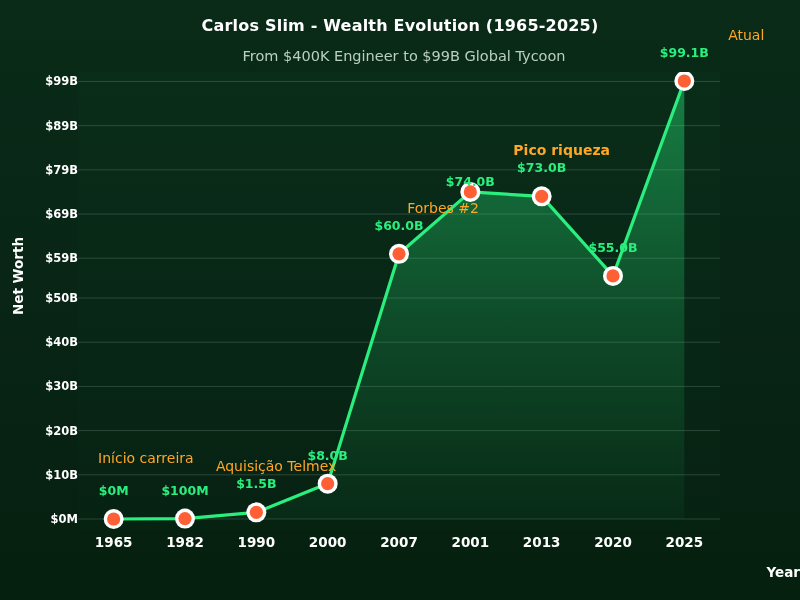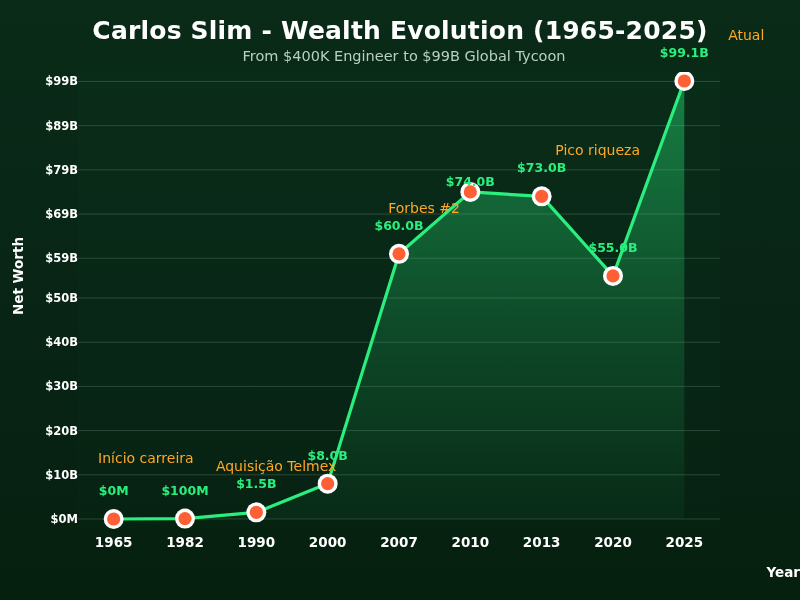--- a/index.html
+++ b/index.html
@@ -15,21 +15,21 @@
     font-family: "DejaVu Sans", "Liberation Sans", sans-serif;
     overflow: hidden;
   }
   
   #chart-title {
     position: absolute;
     left: 0; top: 16px;
     width: 800px;
     text-align: center;
     color: #ffffff;
-    font-size: 25px;
+    font-size: 16px;
     font-weight: bold;
     letter-spacing: 0.2px;
   }
   #chart-subtitle {
     position: absolute;
     left: 4px; top: 48px;
     width: 800px;
     text-align: center;
     color: #b9cfc2;
     font-size: 14.5px;
@@ -192,35 +192,35 @@
       <div class="ytick" style="top: 169.838px;">$79B</div>
       <div class="ytick" style="top: 125.64px;">$89B</div>
       <div class="ytick" style="top: 81.442px;">$99B</div>
     </div>
   <div id="xtick-layer">
       <div class="xtick" style="left: 113.667px;">1965</div>
       <div class="xtick" style="left: 185px;">1982</div>
       <div class="xtick" style="left: 256.333px;">1990</div>
       <div class="xtick" style="left: 327.667px;">2000</div>
       <div class="xtick" style="left: 399px;">2007</div>
-      <div class="xtick" style="left: 470.333px;">2010</div>
+      <div class="xtick" style="left: 470.333px;">2001</div>
       <div class="xtick" style="left: 541.667px;">2013</div>
       <div class="xtick" style="left: 613px; text-align: center;">2020</div>
       <div class="xtick" style="left: 684.333px;">2025</div>
     </div>
   <div id="label-layer">
       <div class="value-label" style="left: 113.667px; top: 483px;">$0M</div>
       <div class="anno-label" style="left: 113.667px; top: 450px;">Início carreira</div>
       <div class="value-label" style="left: 185px; top: 482.558px;">$100M</div>
       <div class="value-label" style="left: 256.333px; top: 476.37px;">$1.5B</div>
       <div class="anno-label" style="left: 256.333px; top: 458.37px;">Aquisição Telmex</div>
       <div class="value-label" style="left: 327.667px; top: 447.642px;">$8.0B</div>
       <div class="value-label" style="left: 399px; top: 217.813px;">$60.0B</div>
-      <div class="anno-label" style="left: 380px; top: 199.813px;">Forbes #2</div>
+      <div class="anno-label" style="left: 399px; top: 199.813px;">Forbes #2</div>
       <div class="value-label" style="left: 470.333px; top: 174px;">$74.0B</div>
       <div class="value-label" style="left: 541.667px; top: 160.356px;">$73.0B</div>
-      <div class="anno-label" style="left: 560px; top: 142.356px;">Pico riqueza</div>
+      <div class="anno-label" style="left: 530px; top: 142.356px; font-weight: bold;">Pico riqueza</div>
       <div class="value-label" style="left: 613px; top: 239.912px;">$55.0B</div>
       <div class="value-label" style="left: 684.333px; top: 45px;">$99.1B</div>
       <div class="anno-label" style="left: 684.333px; top: 27px;">Atual</div>
     </div>
 
 </div>
 
 </body></html>

